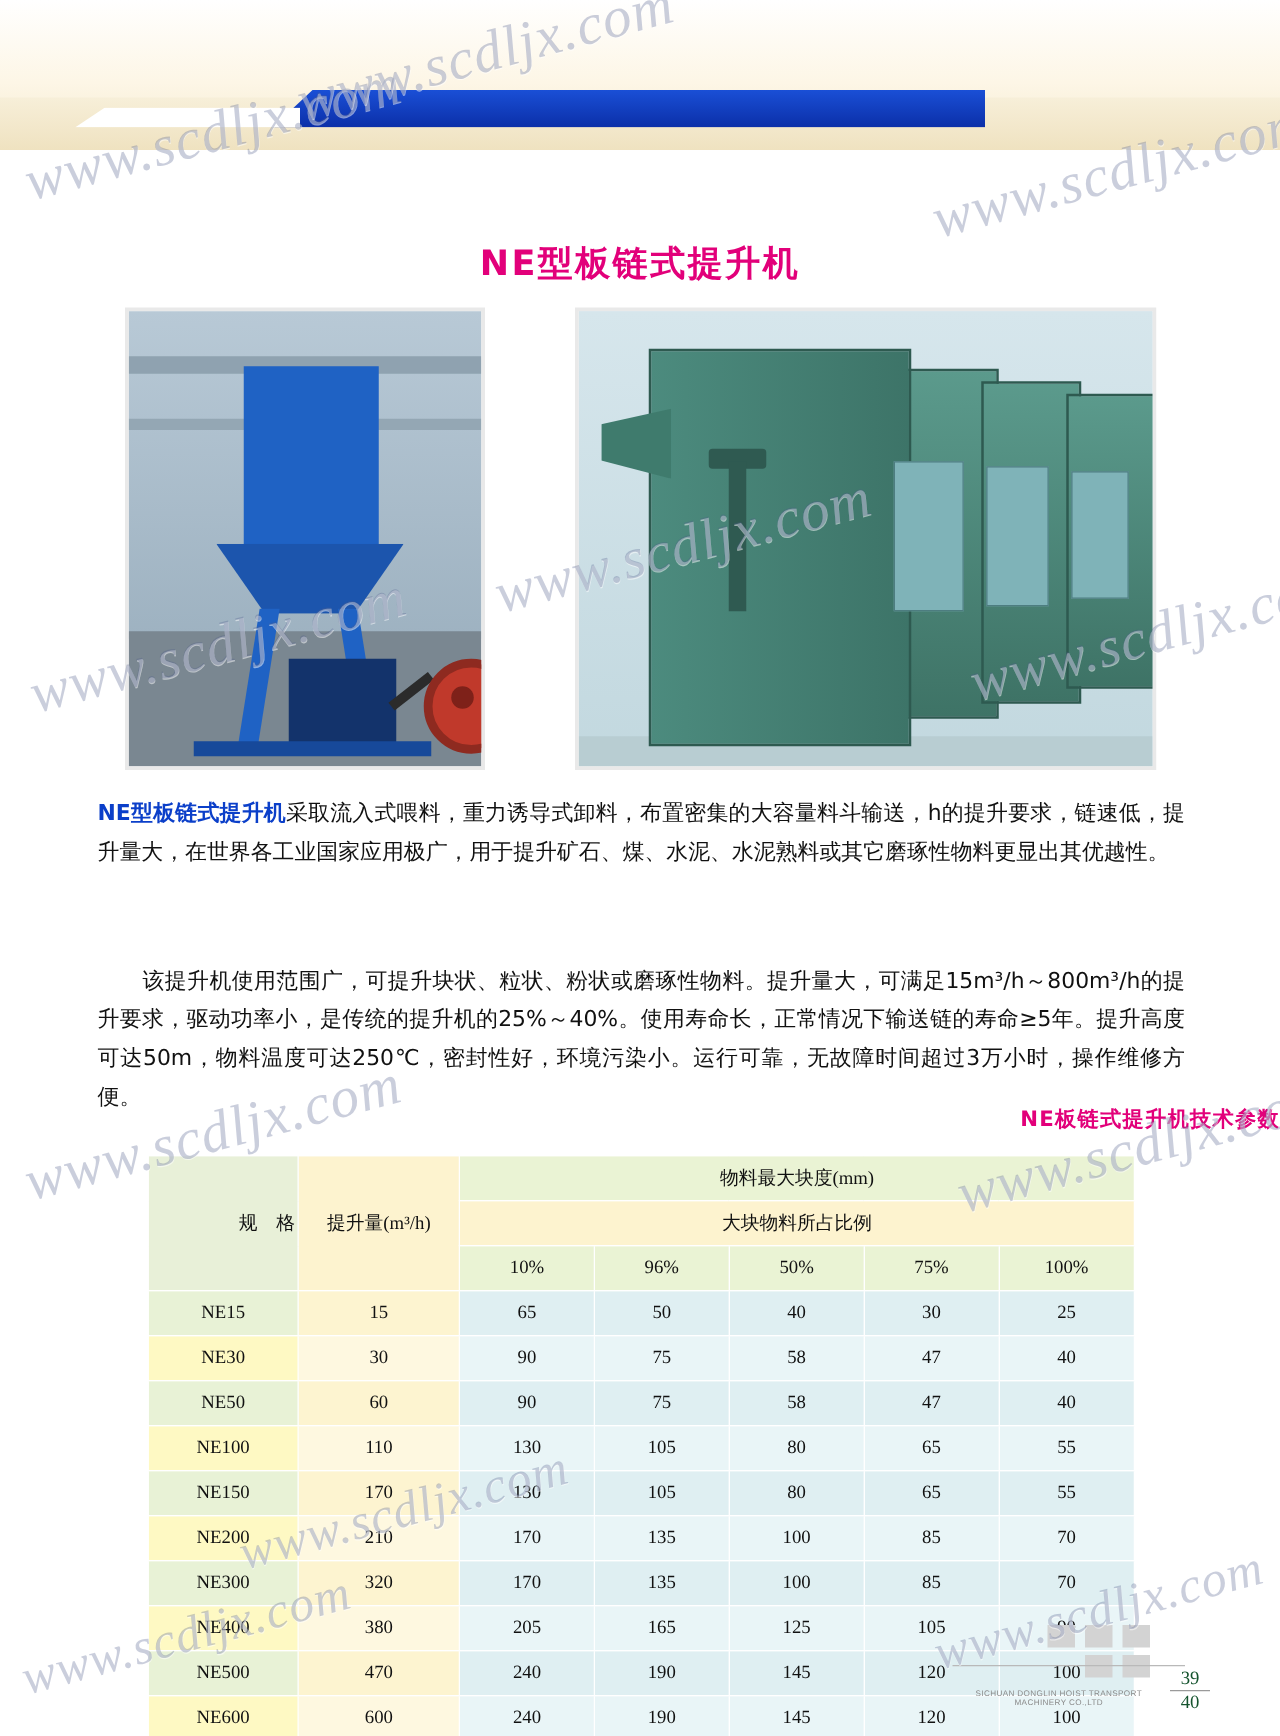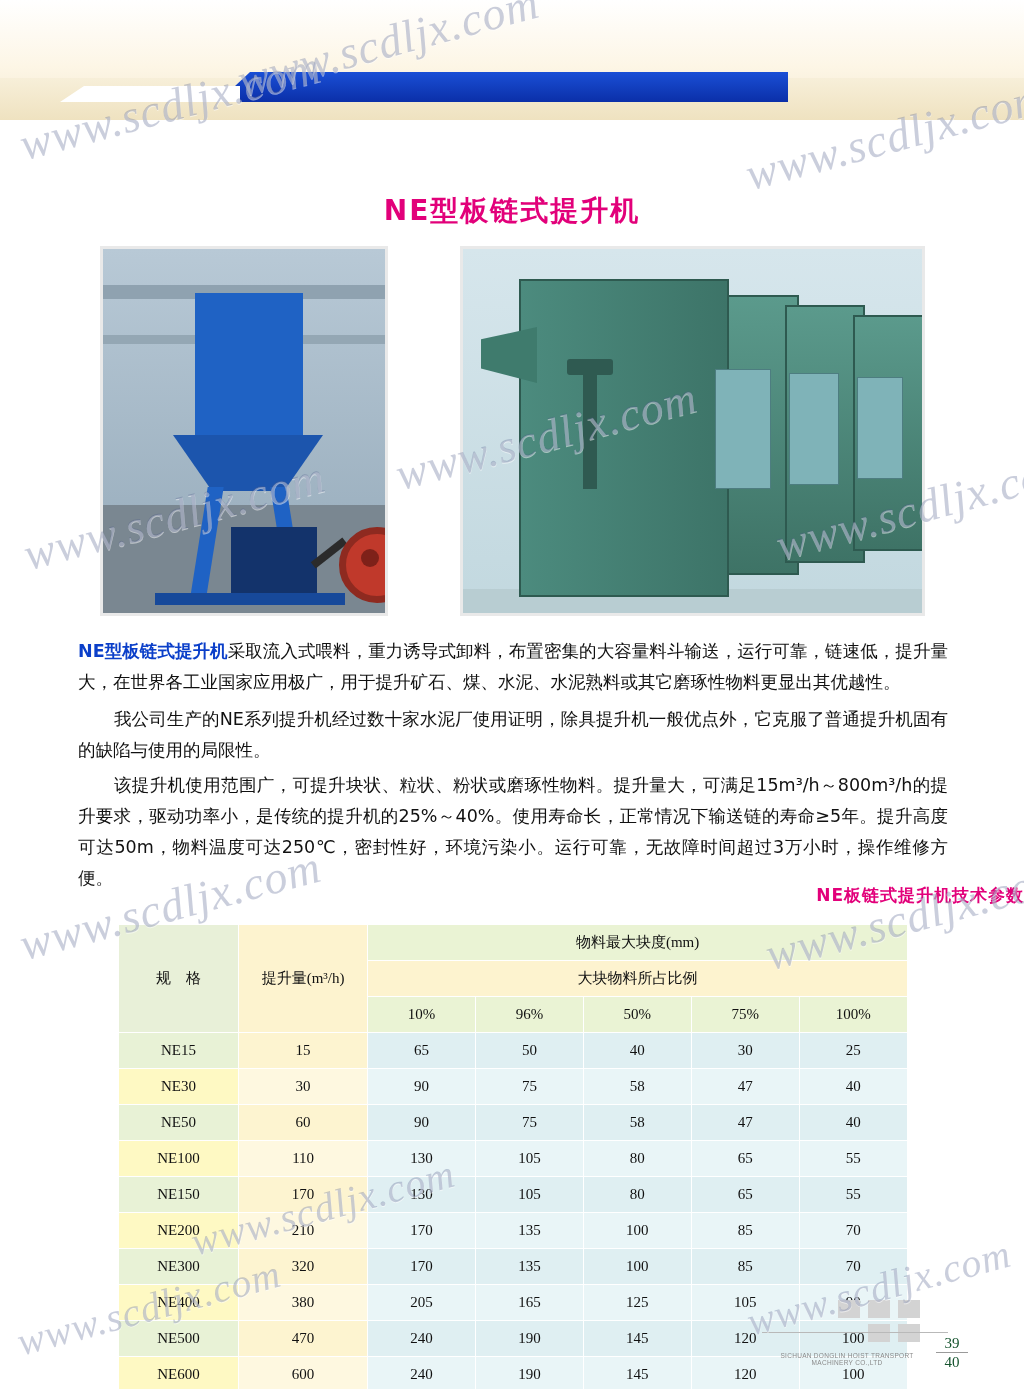--- a/index.html
+++ b/index.html
@@ -202,31 +202,30 @@
     <div class="rp-body"></div>
     <div class="rp-chute"></div>
     <div class="rp-hub"></div>
     <div class="rp-shaft"></div>
     <div class="rp-door" style="left:252px;top:120px;width:56px;height:120px;"></div>
     <div class="rp-door" style="left:326px;top:124px;width:50px;height:112px;"></div>
     <div class="rp-door" style="left:394px;top:128px;width:46px;height:102px;"></div>
   </div>
 
   <div class="para p1">
-    <span class="hl">NE型板链式提升机</span><span>采取流入式喂料，重力诱导式卸料，布置密集的大容量料斗输送，运行可靠，链速低，提升量大，在世界各工业国家应用极广，用于提升矿石、煤、水泥、水泥熟料或其它磨琢性物料更显出其优越性。</span>
-  </div>
-  <div class="para p2" style="text-indent:36px;">我公司生产的NE系列提升机经过数十家水泥厂使用证明，除具提升机一般优点外，它克服了普通提升机固有的缺陷与使用的局限性。</div>
+    <span class="hl">NE型板链式提升机</span><span>采取流入式喂料，重力诱导式卸料，布置密集的大容量料斗输送，h的提升要求，链速低，提升量大，在世界各工业国家应用极广，用于提升矿石、煤、水泥、水泥熟料或其它磨琢性物料更显出其优越性。</span>
+  </div>
   <div class="para p3" style="text-indent:36px;">该提升机使用范围广，可提升块状、粒状、粉状或磨琢性物料。提升量大，可满足15m³/h～800m³/h的提升要求，驱动功率小，是传统的提升机的25%～40%。使用寿命长，正常情况下输送链的寿命≥5年。提升高度可达50m，物料温度可达250℃，密封性好，环境污染小。运行可靠，无故障时间超过3万小时，操作维修方便。</div>
 
   <div class="tbl-title">NE板链式提升机技术参数</div>
 
   <table class="spec">
     <tbody>
       <tr>
-        <td class="hdr-a" rowspan="3" style="width:120px;">规　格</td>
+        <td class="hdr-a" rowspan="3" style="width:120px;text-align:right;">规　格</td>
         <td class="hdr-b" rowspan="3" style="width:130px;margin-left:47px;">提升量(m³/h)</td>
         <td class="hdr-c" colspan="5">物料最大块度(mm)</td>
       </tr>
       <tr>
         <td class="hdr-b" colspan="5">大块物料所占比例</td>
       </tr>
       <tr>
         <td class="hdr-c" style="width:108px;">10%</td>
         <td class="hdr-c" style="width:108px;">96%</td>
         <td class="hdr-c" style="width:108px;">50%</td>

